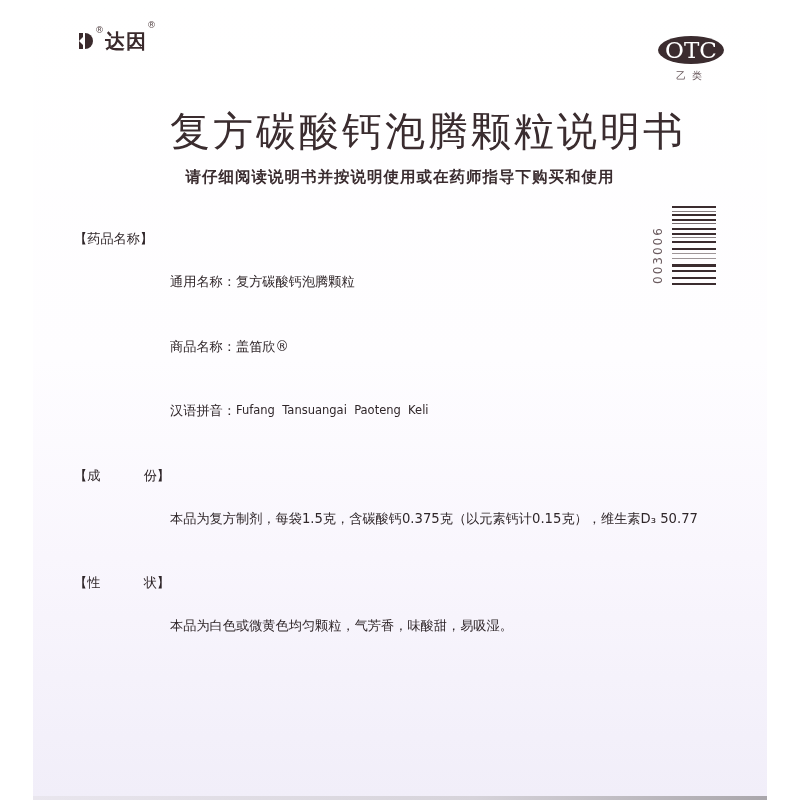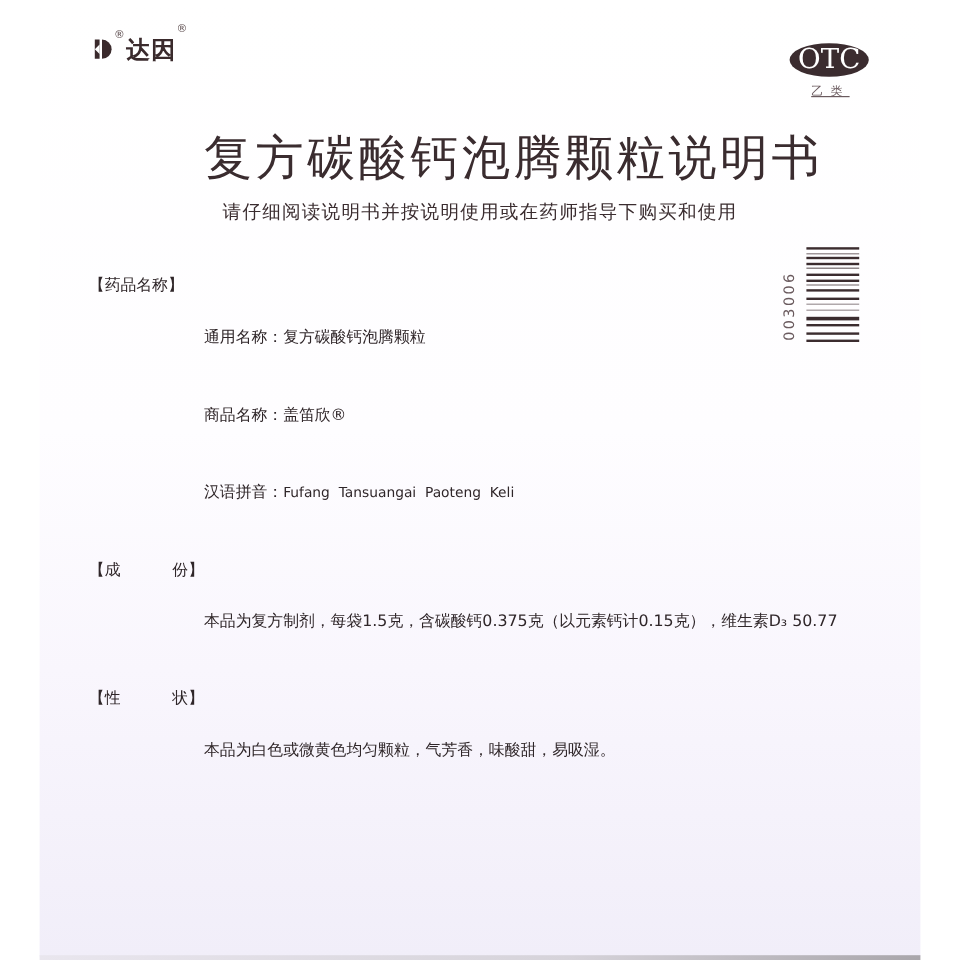--- a/index.html
+++ b/index.html
@@ -96,21 +96,20 @@
     text-align: center;
     letter-spacing: 0px;
   }
   .otc-class {
     position: absolute;
     left: 676px;
     top: 69px;
     font-size: 10px;
     color: #6a5a5e;
     letter-spacing: 6px;
-    text-decoration: underline;
   }
 
   .doc-title {
     position: absolute;
     left: 0;
     width: 800px;
     top: 104px;
     text-align: center;
     font-size: 40px;
     font-weight: normal;
@@ -119,21 +118,21 @@
     margin: 0;
     padding-left: 28px;
   }
   .doc-subtitle {
     position: absolute;
     left: 0;
     width: 800px;
     top: 167px;
     text-align: center;
     font-size: 15.5px;
-    font-weight: normal;
+    font-weight: bold;
     color: #3a2c2f;
     letter-spacing: 1px;
   }
 
   
   .barcode {
     position: absolute;
     left: 672px;
     top: 206px;
     width: 44px;

